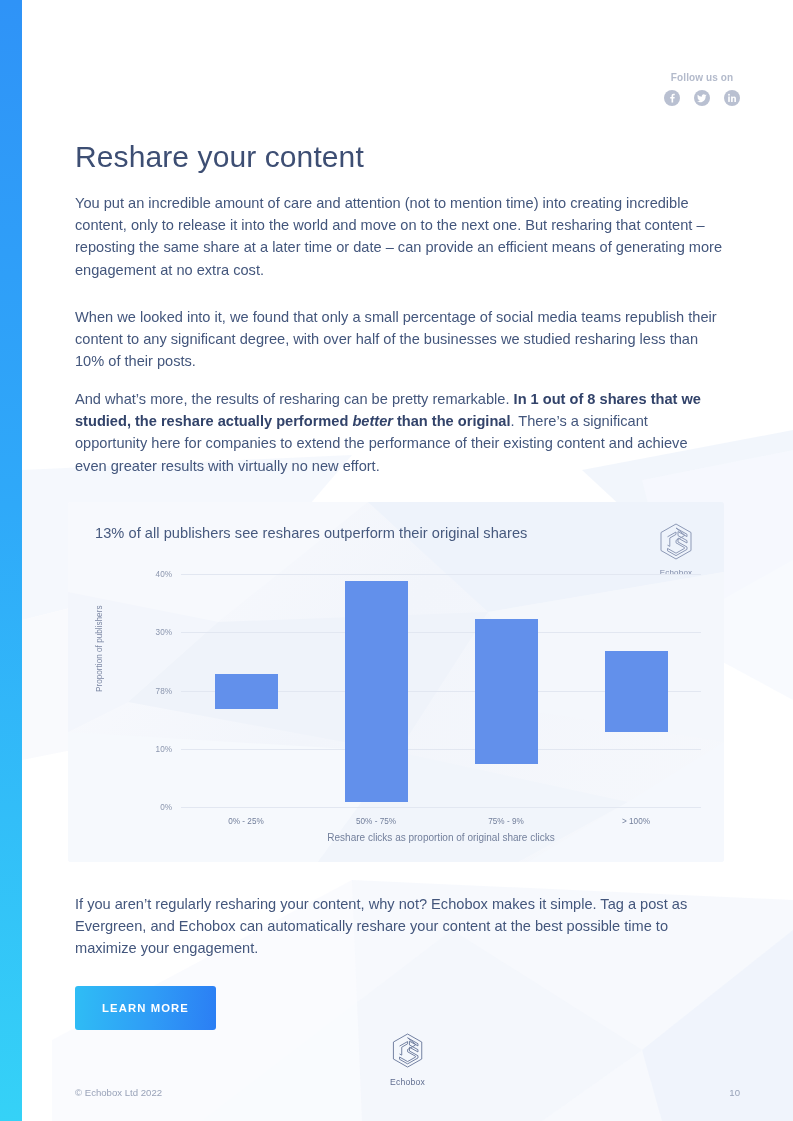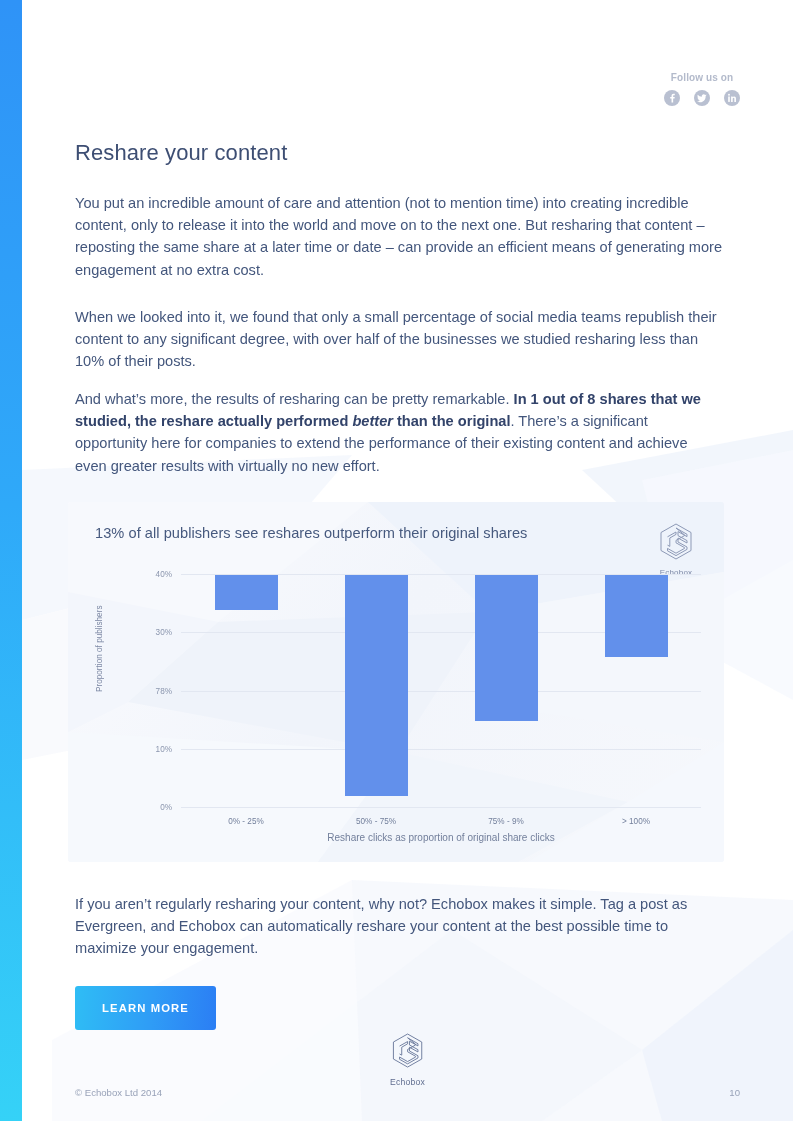--- a/index.html
+++ b/index.html
@@ -68,21 +68,21 @@
     display: flex;
     align-items: center;
     justify-content: center;
   }
   .social-icon svg { display: block; }
 
   
   #page-title {
     position: absolute;
     left: 53px; top: 140px;
-    font-size: 22px;
+    font-size: 30px;
     font-weight: 400;
     color: #3d4e73;
     letter-spacing: .1px;
     z-index: 2;
   }
 
   .body-text {
     position: absolute;
     left: 53px;
     width: 648px;
@@ -161,21 +161,21 @@
     position: absolute;
     left: 0; right: 0; bottom: 0;
     height: 233px;
     display: flex;
     align-items: flex-end;
   }
   .bar-slot {
     flex: 1 1 0;
     height: 100%;
     display: flex;
-    align-items: flex-start;
+    align-items: center;
     justify-content: center;
     position: relative;
   }
   .bar {
     width: 63px;
     background: #6290eb;
   }
   .xtick {
     position: absolute;
     top: 100%;
@@ -379,16 +379,16 @@
     <svg width="34" height="38" viewBox="0 0 36 40">
       <g fill="none" stroke="#6b7a9c" stroke-width="1">
         <polygon points="18,2 33,10.5 33,28.5 18,37 3,28.5 3,10.5"></polygon>
         <polygon points="18,6 29,12.3 29,14.6 20,9.6 20,13.6 29,18.6 29,21 20,16 20,20 29,25 29,27.4 18,33.6 9.5,28.8 9.5,26.4 18,31.2 26.5,26.4 26.5,25.6 18,20.8 18,18.4 26.5,13.6 26.5,12.9"></polygon>
         <polyline points="9.5,14.8 18,10 18,12.4 11.8,16 11.8,24.4 9.5,23.1"></polyline>
       </g>
     </svg>
     <div class="eb-name">Echobox</div>
   </div>
 
-  <div id="copyright">© Echobox Ltd 2014</div>
+  <div id="copyright">© Echobox Ltd 2022</div>
   <div id="page-number">10</div>
 
 </div>
 
 </body></html>

